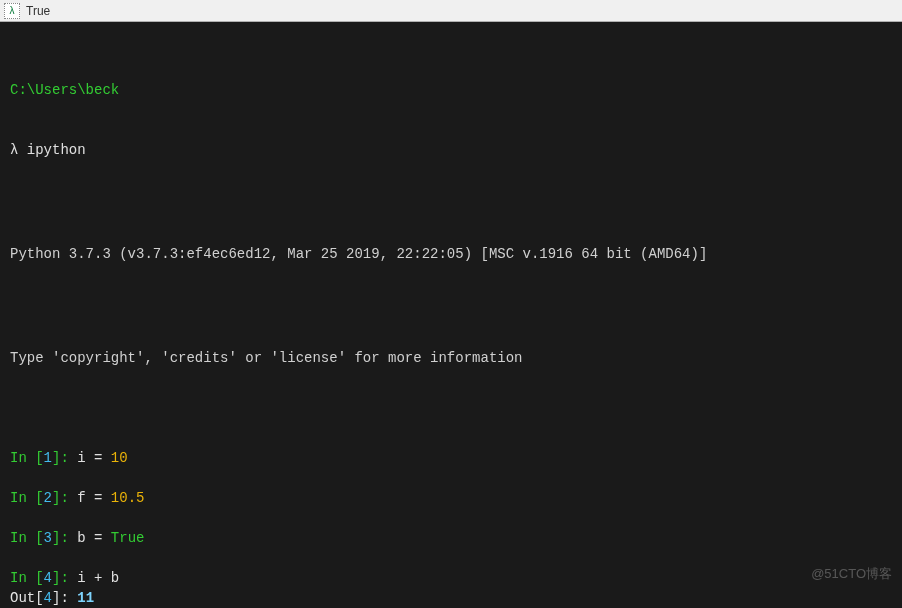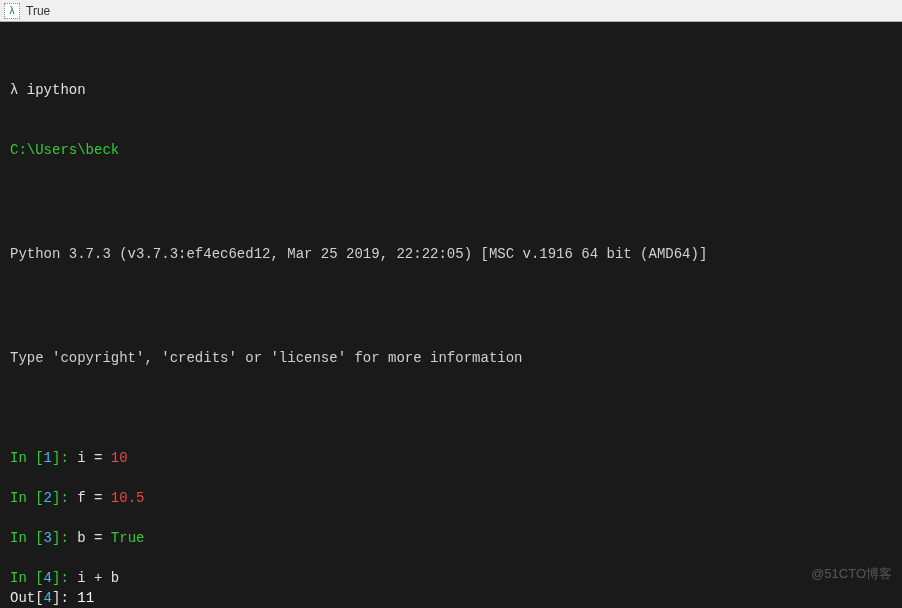--- a/index.html
+++ b/index.html
@@ -44,23 +44,23 @@
   .cwd { color: #33cc33; }
   .lambda { color: #e0e0e0; }
   .cmd { color: #e0e0e0; }
   .banner { color: #d0d0d0; margin-top: 44px; }
   .in-label { color: #33cc33; }
   .out-label { color: #e5e5e5; }
   .num-in { color: #44bbee; }
   .num-out { color: #44bbee; }
   .code { color: #e0e0e0; }
   .keyword { color: #33cc33; }
-  .numlit { color: #ef4444; }
+  .numlit { color: #eab308; }
   .assign { color: #e0e0e0; }
-  .result { color: #ffffff; }
+  .result { color: #7dd3fc; font-weight: bold; }
   .blank { height: 20px; }
   @keyframes blink { 50% { opacity: 0; } }
 
   .watermark {
     position: absolute;
     right: 10px;
     bottom: 24px;
     color: rgba(200,200,200,0.35);
     font-family: 'Segoe UI', sans-serif;
     font-size: 13px;
@@ -68,22 +68,22 @@
 </style>
 </head>
 <body>
 
 <div class="titlebar">
   <span class="titlebar-icon">λ</span>
   <span>True</span>
 </div>
 
 <div class="terminal">
+  <div class="line"><span class="cwd">C:\Users\beck</span></div>
   <div class="line"><span class="lambda">λ</span><span class="cmd"> </span><span class="cmd">ipython</span></div>
-  <div class="line"><span class="cwd">C:\Users\beck</span></div>
   <div class="line banner">Python 3.7.3 (v3.7.3:ef4ec6ed12, Mar 25 2019, 22:22:05) [MSC v.1916 64 bit (AMD64)]</div>
   <div class="line banner">Type 'copyright', 'credits' or 'license' for more information</div>
 
   <div id="cells-root"><div class="blank"></div><div class="line"><span class="in-label">In [</span><span class="num-in">1</span><span class="in-label">]: </span><span class="code">i</span><span class="assign"> = </span><span class="numlit">10</span></div><div class="blank"></div><div class="line"><span class="in-label">In [</span><span class="num-in">2</span><span class="in-label">]: </span><span class="code">f</span><span class="assign"> = </span><span class="numlit">10.5</span></div><div class="blank"></div><div class="line"><span class="in-label">In [</span><span class="num-in">3</span><span class="in-label">]: </span><span class="code">b</span><span class="assign"> = </span><span class="keyword">True</span></div><div class="blank"></div><div class="line"><span class="in-label">In [</span><span class="num-in">4</span><span class="in-label">]: </span><span class="code">i</span><span class="assign"> + </span><span class="code">b</span></div><div class="line"><span class="out-label">Out[</span><span class="num-out">4</span><span class="out-label">]: </span><span class="result">11</span></div><div class="blank"></div><div class="line"><span class="in-label">In [</span><span class="num-in">5</span><span class="in-label">]: </span><span class="code">f</span><span class="assign"> - </span><span class="code">b</span></div></div>
 
   
   
 
   <div class="watermark">@51CTO博客</div>
 </div>

